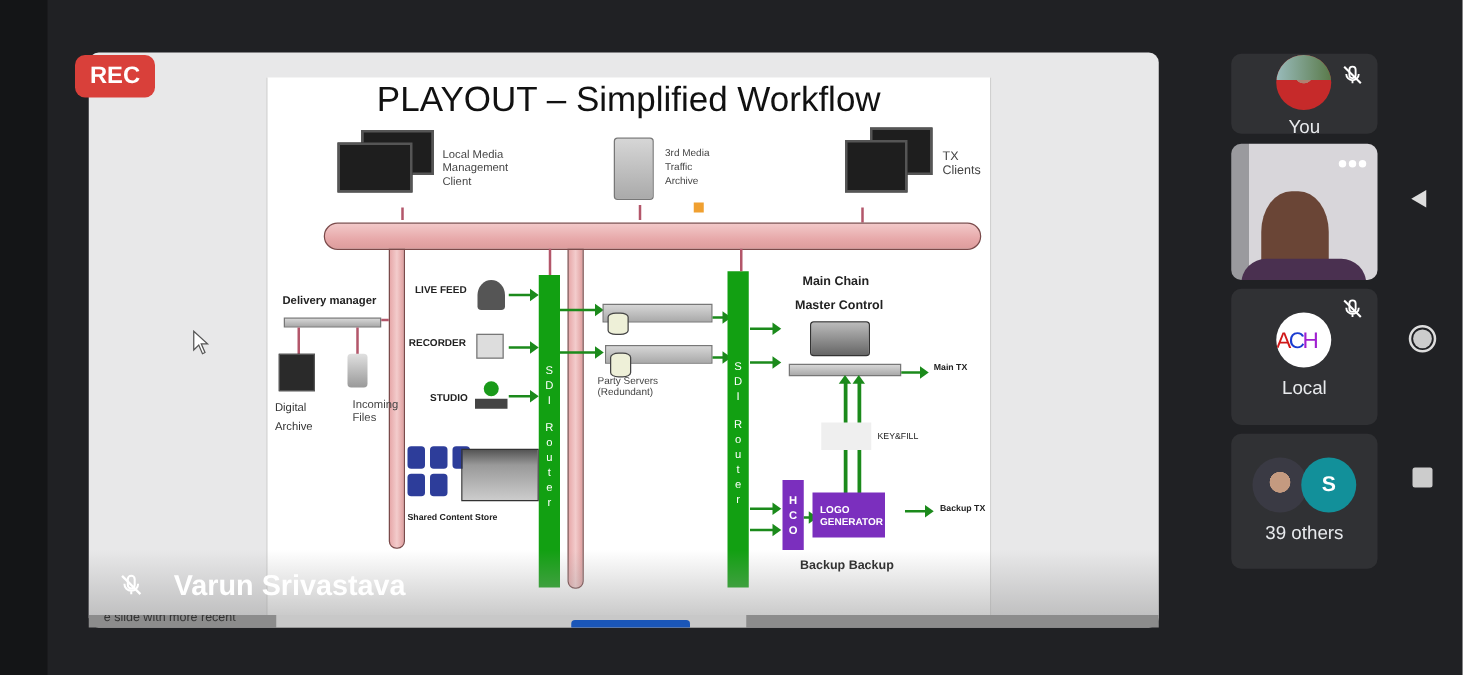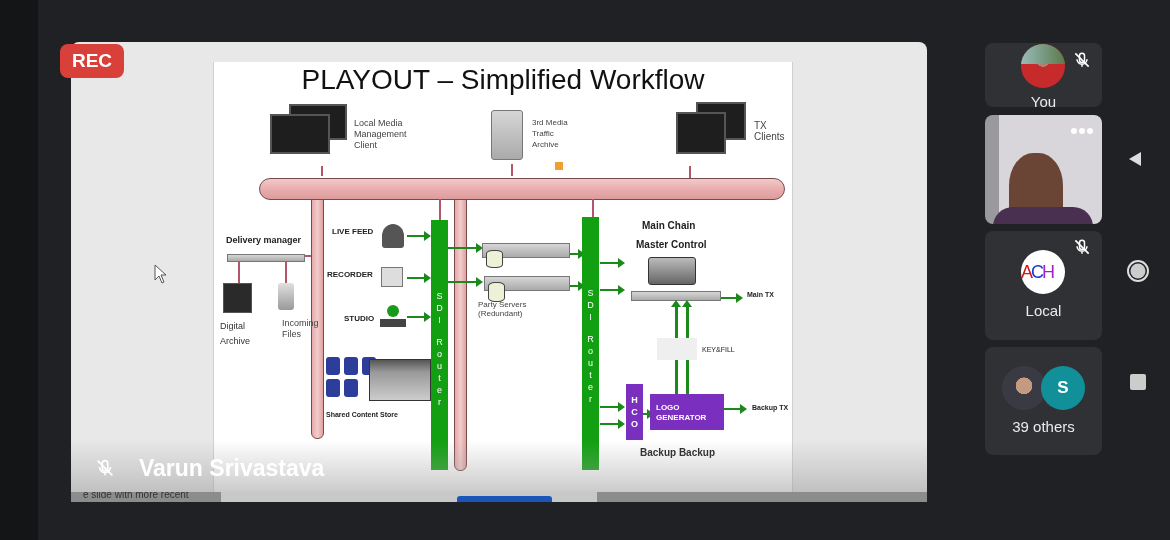--- a/index.html
+++ b/index.html
@@ -167,21 +167,21 @@
     <div class="sm" style="left:488px;top:282px;font-size:7px;">KEY&amp;FILL</div>
 
     <div class="arrow" style="left:386px;top:344px;width:20px;"></div>
     <div class="arrow" style="left:386px;top:361px;width:20px;"></div>
     <div class="purple" style="left:412px;top:322px;width:17px;height:56px;text-align:center;font-size:9px;line-height:12px;padding-top:10px;">
       <div>H</div>
       <div>C</div>
       <div>O</div>
     </div>
     <div class="arrow" style="left:429px;top:351px;width:6px;"></div>
-    <div class="purple" style="left:436px;top:332px;width:74px;height:36px;padding:9px 0 0 6px;line-height:10px;">
+    <div class="purple" style="left:436px;top:332px;width:58px;height:36px;padding:9px 0 0 6px;line-height:10px;">
       <div>LOGO</div>
       <div>GENERATOR</div>
     </div>
     <div class="arrow" style="left:510px;top:346px;width:18px;"></div>
     <div class="sm bold" style="left:538px;top:340px;font-size:7px;">Backup TX</div>
     <div class="sm bold" style="left:426px;top:385px;font-size:10px;">Backup Backup</div>
   </div>
 
   <svg style="position:absolute;left:83px;top:222px;" width="14" height="20" viewBox="0 0 14 20">
       <path d="M1 1 L1 16 L5 12 L8 19 L10 18 L7 11 L12 11 Z" fill="#fff" stroke="#555" stroke-width="1"></path>

